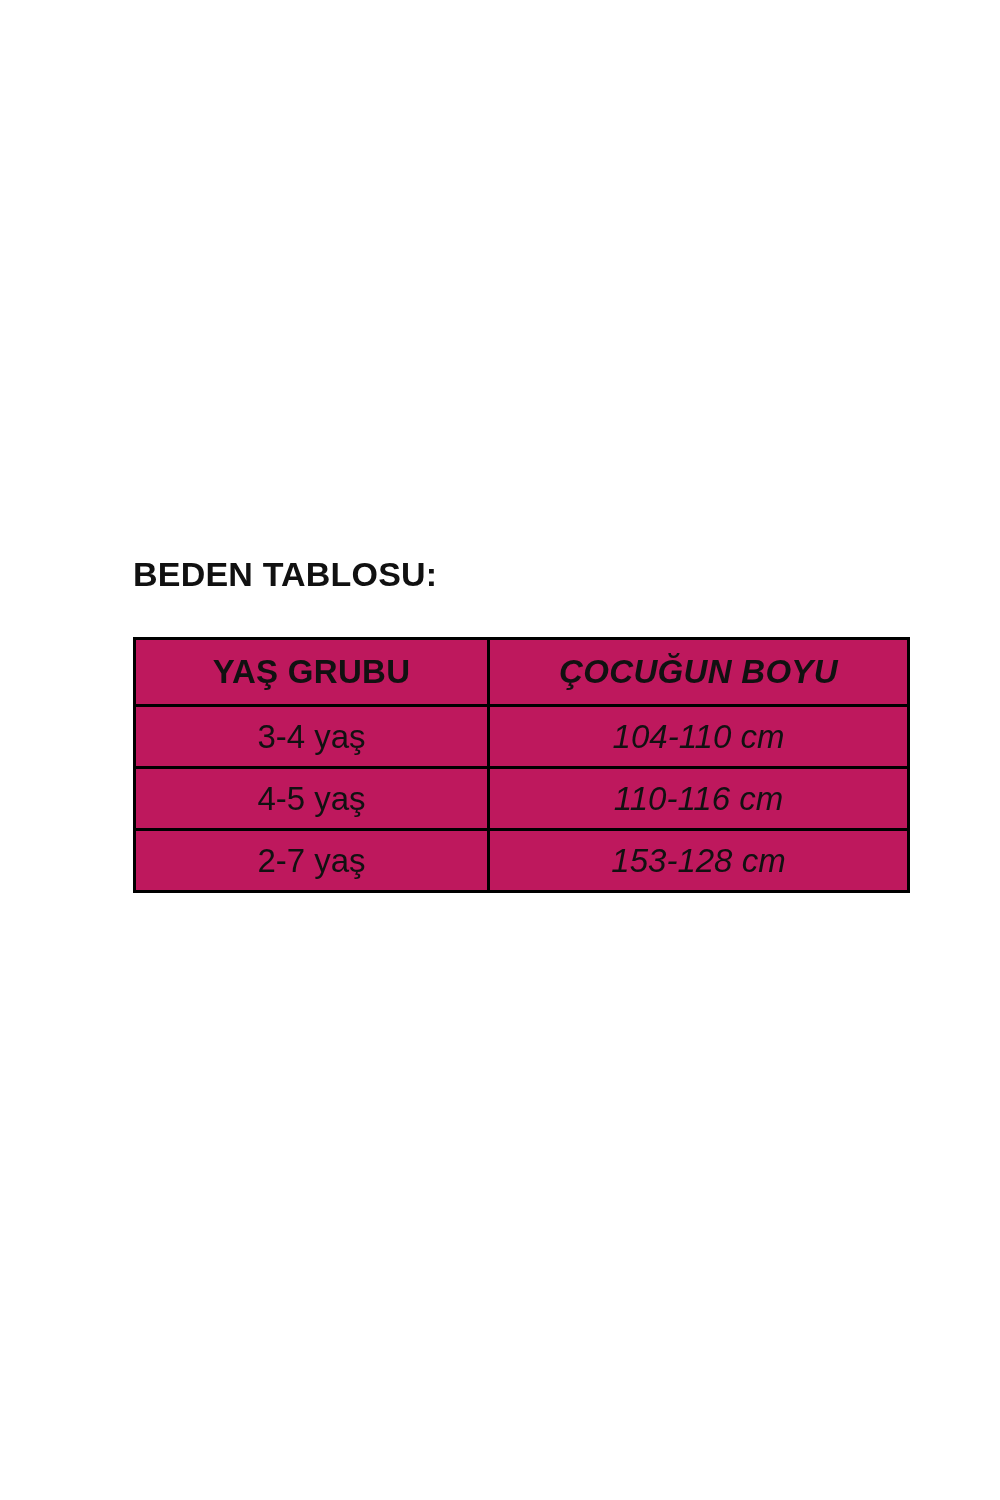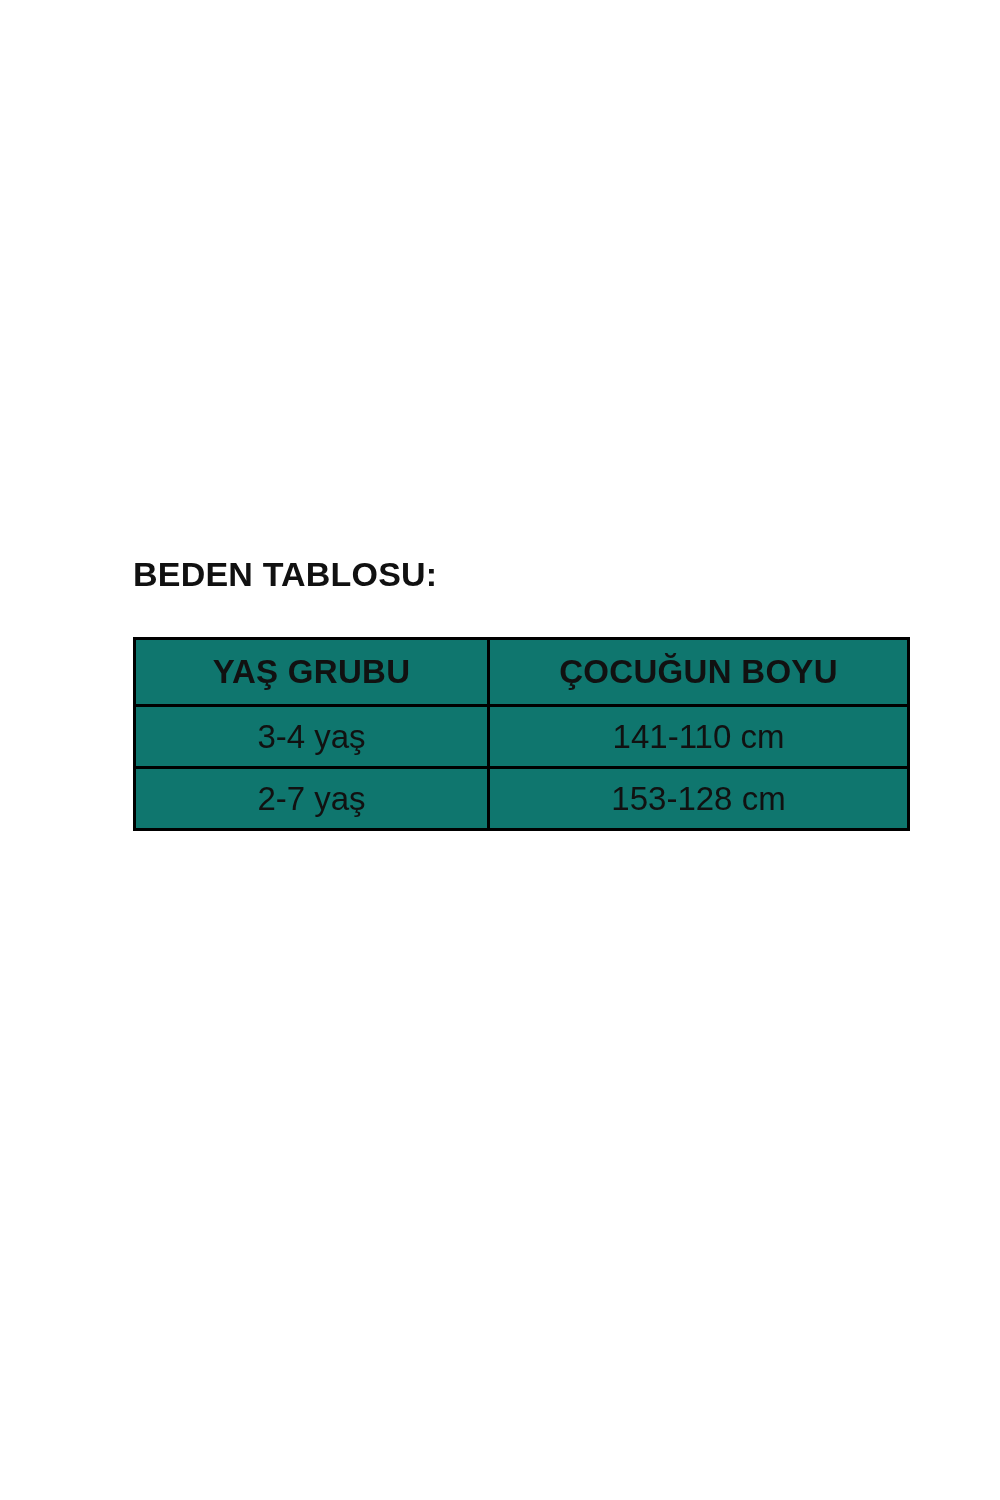--- a/index.html
+++ b/index.html
@@ -38,21 +38,21 @@
     letter-spacing: 0.2px;
     color: #111111;
     margin: 0 0 44px 0;
     line-height: 1.1;
   }
 
   table.size-table {
     border-collapse: collapse;
     table-layout: fixed;
     width: 768px;
-    background: #0f766e;
+    background: #be185d;
   }
 
   table.size-table td,
   table.size-table th {
     border: 3px solid #000000;
     text-align: center;
     vertical-align: middle;
     color: #111111;
     padding: 0;
   }
@@ -64,21 +64,21 @@
     letter-spacing: 0.3px;
   }
 
   table.size-table td {
     height: 59px;
     font-size: 33px;
     font-weight: normal;
   }
 
   .col-age { width: 351px; }
-  .col-height { width: 417px; }
+  .col-height { width: 417px; font-style: italic; }
 
 </style>
 </head>
 <body>
 
 <div class="page">
 
   <div class="size-chart-block">
 
     <h1 class="chart-title">BEDEN TABLOSU:</h1>
@@ -86,21 +86,25 @@
     <table class="size-table">
       <thead>
         <tr>
           <th class="col-age">YAŞ GRUBU</th>
           <th class="col-height">ÇOCUĞUN BOYU</th>
         </tr>
       </thead>
       <tbody>
         <tr>
           <td class="col-age">3-4 yaş</td>
-          <td class="col-height">141-110 cm</td>
+          <td class="col-height">104-110 cm</td>
+        </tr>
+        <tr>
+          <td class="col-age">4-5 yaş</td>
+          <td class="col-height">110-116 cm</td>
         </tr>
         <tr>
           <td class="col-age">2-7 yaş</td>
           <td class="col-height">153-128 cm</td>
         </tr>
       </tbody>
     </table>
 
   </div>
 

